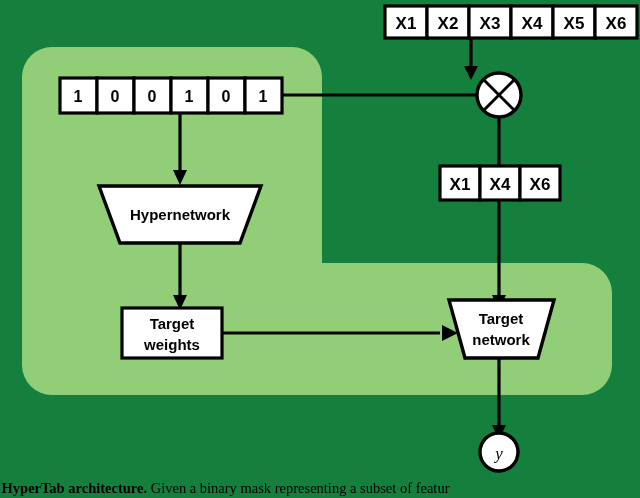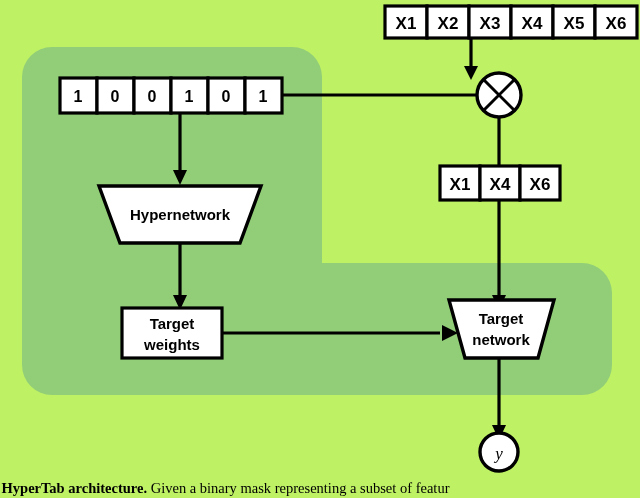--- a/index.html
+++ b/index.html
@@ -8,21 +8,21 @@
     padding: 0;
     background: #ffffff;
   }
   body {
     font-family: "Liberation Sans", sans-serif;
   }
   #canvas {
     position: relative;
     width: 640px;
     height: 498px;
-    background: #bef264;
+    background: #15803d;
     overflow: hidden;
   }
   #diagram-svg {
     position: absolute;
     left: 0;
     top: 0;
     width: 640px;
     height: 498px;
   }
   .cell-text {

